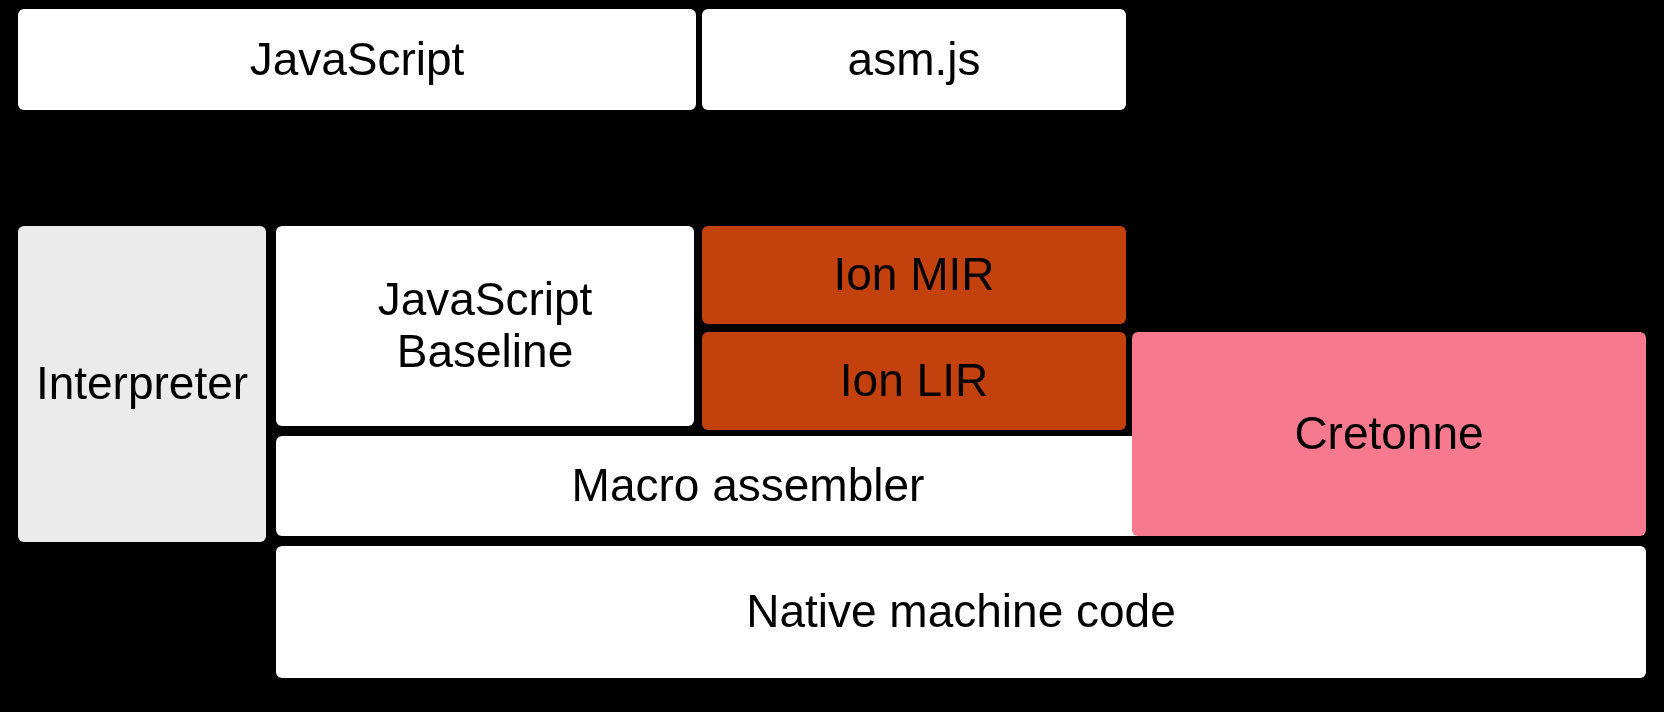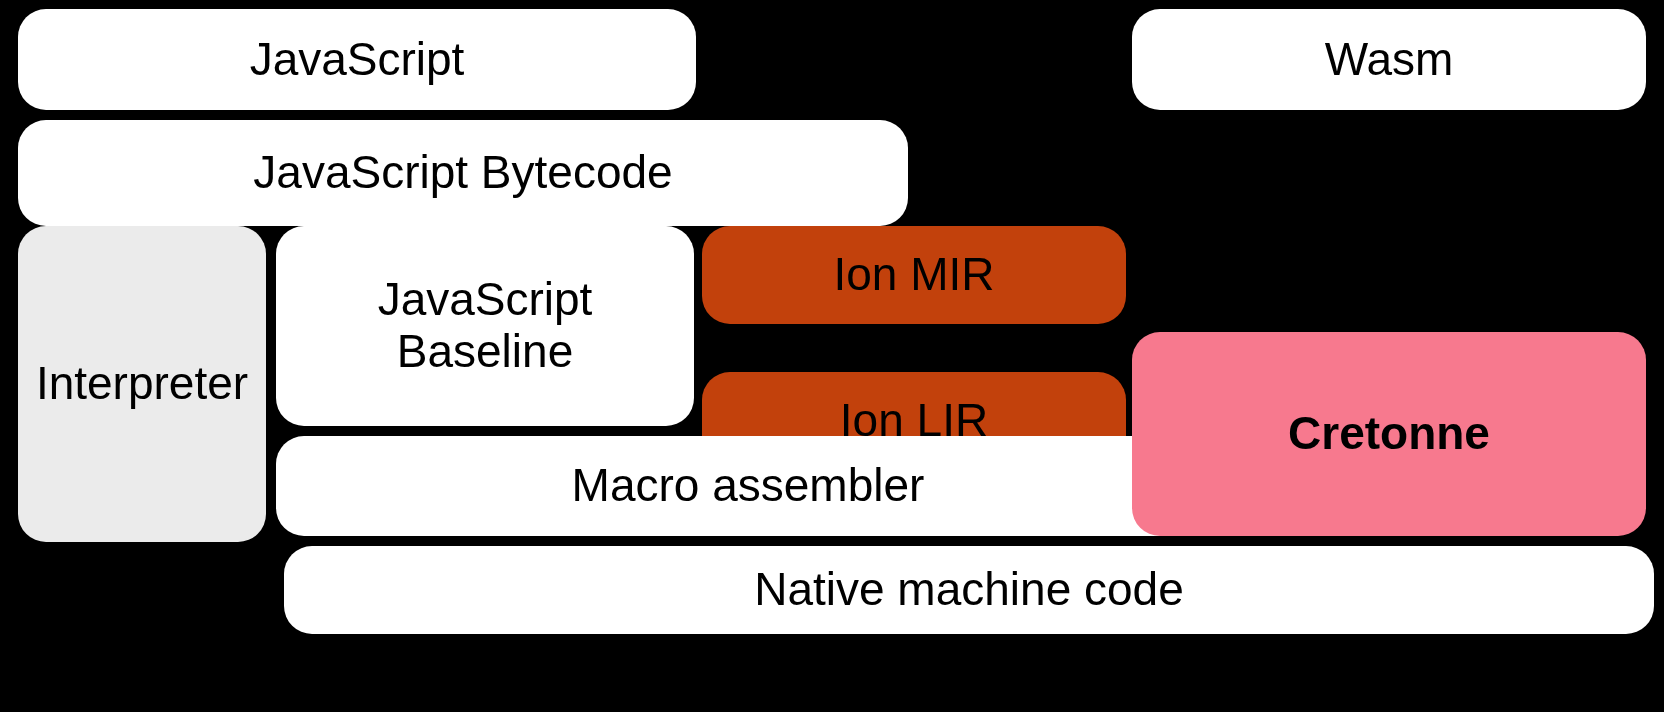--- a/index.html
+++ b/index.html
@@ -14,21 +14,21 @@
   #canvas {
     position: relative;
     width: 1664px;
     height: 712px;
     background: #000000;
     overflow: hidden;
   }
   .node {
     position: absolute;
     box-sizing: border-box;
-    border-radius: 28px;
+    border-radius: 6px;
     display: flex;
     align-items: center;
     justify-content: center;
     text-align: center;
     color: #000000;
     font-family: "Liberation Sans", sans-serif;
     font-size: 46px;
     line-height: 1.12;
     letter-spacing: 0px;
     font-weight: 400;
@@ -47,38 +47,37 @@
   .n-wasm              { left: 1132px; top: 9px;   width: 514px; height: 101px; }
 
   
   .n-js-bytecode       { left: 18px;   top: 120px; width: 890px; height: 106px; }
   .n-baldrmonkey       { left: 920px;  top: 120px; width: 412px; height: 106px; }
 
   
   .n-interpreter       { left: 18px;   top: 226px; width: 248px; height: 316px; }
   .n-js-baseline       { left: 276px;  top: 226px; width: 418px; height: 200px; }
   .n-ion-mir           { left: 702px;  top: 226px; width: 424px; height: 98px; }
-  .n-ion-lir           { left: 702px;  top: 332px; width: 424px; height: 98px; margin-top: 40px; }
+  .n-ion-lir           { left: 702px;  top: 332px; width: 424px; height: 98px; }
   .n-macro-assembler   { left: 276px;  top: 436px; width: 944px; height: 100px; }
-  .n-cretonne          { left: 1132px; top: 332px; width: 514px; height: 204px; font-weight: bold; }
+  .n-cretonne          { left: 1132px; top: 332px; width: 514px; height: 204px; }
 
   
-  .n-native-code       { left: 284px;  top: 546px; width: 1370px; height: 88px; }
+  .n-native-code       { left: 276px;  top: 546px; width: 1370px; height: 132px; }
 </style>
 </head>
 <body>
 
 <div id="canvas">
 
   <div class="node fill-white n-javascript">JavaScript</div>
 
+  <div class="node fill-white n-asmjs">asm.js</div>
 
-  <div class="node fill-white n-wasm">Wasm</div>
 
-  <div class="node fill-white n-js-bytecode">JavaScript Bytecode</div>
 
 
   <div class="node fill-gray n-interpreter">Interpreter</div>
 
   <div class="node fill-white n-js-baseline">JavaScript
 Baseline</div>
 
   <div class="node fill-green n-ion-mir">Ion MIR</div>
 
   <div class="node fill-green n-ion-lir">Ion LIR</div>

